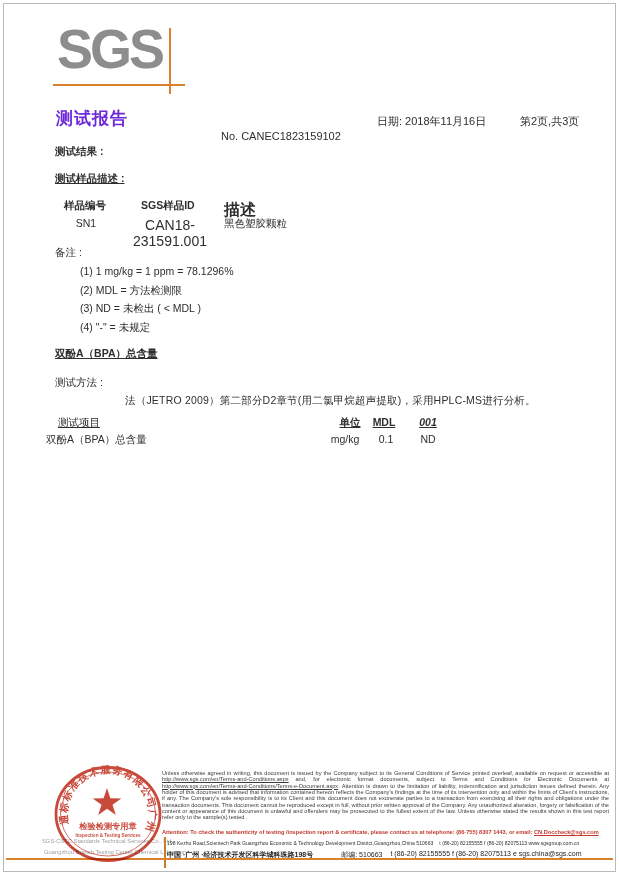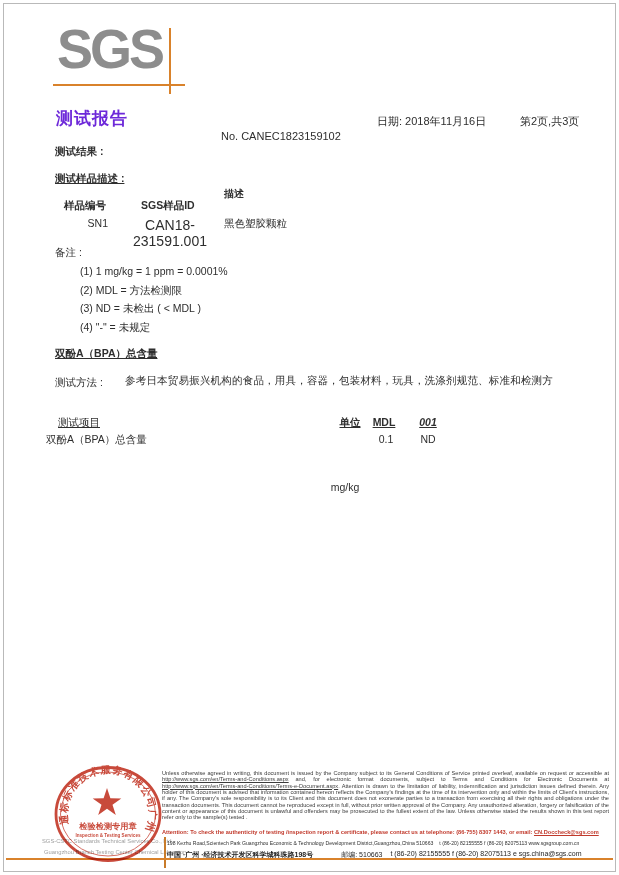--- a/index.html
+++ b/index.html
@@ -19,40 +19,40 @@
   .doc-no    { left:221px; top:114px; font-size:11px;margin-top:16px; }
   .doc-date  { left:377px; top:114px; font-size:11px; }
   .doc-pages { left:520px; top:114px; font-size:11px; }
 
   .results-label { left:55px; top:145px; font-size:10.5px; font-weight:700; }
   .sample-title  { left:55px; top:172px; font-size:10.5px; font-weight:700; text-decoration:underline; }
 
   
   .s-h1 { left:64px;  top:199px; width:44px;  font-size:10.5px; font-weight:700; }
   .s-h2 { left:141px; top:199px; width:60px;  font-size:10.5px; font-weight:700; }
-  .s-h3 { left:224px; top:187px; font-size:10px; font-weight:700; }
-  .s-c1 { left:64px;  top:217px; width:44px;  font-size:10.5px; text-align:right; }
+  .s-h3 { left:224px; top:200px; font-size:16px; font-weight:700; }
+  .s-c1 { left:64px;  top:217px; width:44px;  font-size:10.5px; text-align:center; }
   .s-c2 { left:130px; top:217px; width:80px;  font-size:14px; text-align:center; }
   .s-c3 { left:224px; top:217px; font-size:10.5px; }
 
   .notes-label { left:55px; top:246px; font-size:10.5px; }
   .note-item { left:80px; font-size:10.5px; }
 
   .bpa-title { left:55px; top:347px; font-size:10.5px; font-weight:700; text-decoration:underline; }
   .method-label { left:55px; top:376px; font-size:10.5px; }
   .method-l1 { left:125px; top:374px; font-size:10.5px; letter-spacing:0.2px; }
   .method-l2 { left:125px; top:394px; font-size:10.5px; letter-spacing:0.2px; }
 
   
   .t-h-item { left:58px;  top:416px; font-size:10.5px; font-weight:400; text-decoration:underline; }
   .t-h-unit { left:330px; top:416px; width:40px; text-align:center; font-size:10.5px; font-weight:700; text-decoration:underline; }
   .t-h-mdl  { left:367px; top:416px; width:34px; text-align:center; font-size:10.5px; font-weight:700; text-decoration:underline; }
   .t-h-sam  { left:411px; top:416px; width:34px; text-align:center; font-size:10.5px; font-weight:700; font-style:italic; text-decoration:underline; }
   .t-c-item { left:46px;  top:433px; font-size:10.5px; }
-  .t-c-unit { left:325px; top:433px; width:40px; text-align:center; font-size:10.5px;margin-top:48px; }
+  .t-c-unit { left:325px; top:433px; width:40px; text-align:center; font-size:10.5px; }
   .t-c-mdl  { left:369px; top:433px; width:34px; text-align:center; font-size:10.5px; }
   .t-c-sam  { left:411px; top:433px; width:34px; text-align:center; font-size:10.5px; }
 
   
   .company-l1 { left:42px; top:838px; font-size:5.8px; color:#9e9e9e; }
   .company-l2 { left:44px; top:849px; font-size:5.8px; color:#9e9e9e; }
 
   .disclaimer { left:162px; top:770px; width:447px; font-size:5.65px; line-height:1.12; text-align:justify; color:#3c3c3c; }
   .disclaimer .lnk { text-decoration:underline; }
   .attention { left:162px; top:829px; width:447px; font-size:5.65px; line-height:1.12; font-weight:700; color:#c1392b; }
@@ -89,28 +89,28 @@
   <div class="abs sample-title">测试样品描述 :</div>
 
   <div class="abs s-h1">样品编号</div>
   <div class="abs s-h2">SGS样品ID</div>
   <div class="abs s-h3">描述</div>
   <div class="abs s-c1">SN1</div>
   <div class="abs s-c2">CAN18-231591.001</div>
   <div class="abs s-c3">黑色塑胶颗粒</div>
 
   <div class="abs notes-label">备注 :</div>
-  <div class="abs note-item" style="top:265px">(1) 1 mg/kg = 1 ppm = 0.0001%</div>
+  <div class="abs note-item" style="top:265px">(1) 1 mg/kg = 1 ppm = 78.1296%</div>
   <div class="abs note-item" style="top:284px">(2) MDL = 方法检测限</div>
   <div class="abs note-item" style="top:302px">(3) ND = 未检出 ( &lt; MDL )</div>
   <div class="abs note-item" style="top:321px">(4) "-" = 未规定</div>
 
   <div class="abs bpa-title">双酚A（BPA）总含量</div>
   <div class="abs method-label">测试方法 :</div>
-  <div class="abs method-l1">参考日本贸易振兴机构的食品，用具，容器，包装材料，玩具，洗涤剂规范、标准和检测方</div>
+  <div class="abs method-l2">法（JETRO 2009）第二部分D2章节(用二氯甲烷超声提取)，采用HPLC-MS进行分析。</div>
 
   <div class="abs t-h-item">测试项目</div>
   <div class="abs t-h-unit">单位</div>
   <div class="abs t-h-mdl">MDL</div>
   <div class="abs t-h-sam">001</div>
   <div class="abs t-c-item">双酚A（BPA）总含量</div>
   <div class="abs t-c-unit">mg/kg</div>
   <div class="abs t-c-mdl">0.1</div>
   <div class="abs t-c-sam">ND</div>
 

